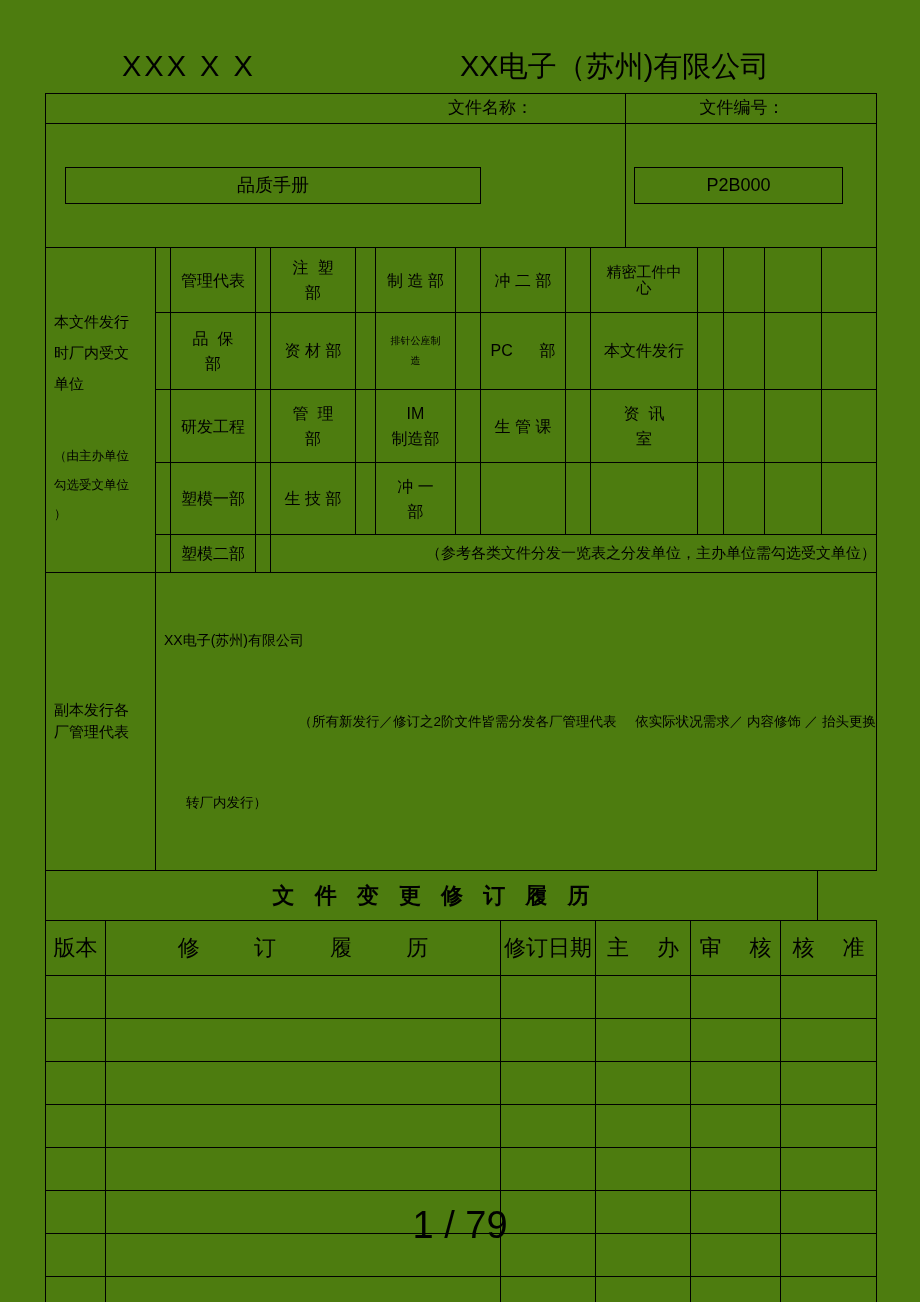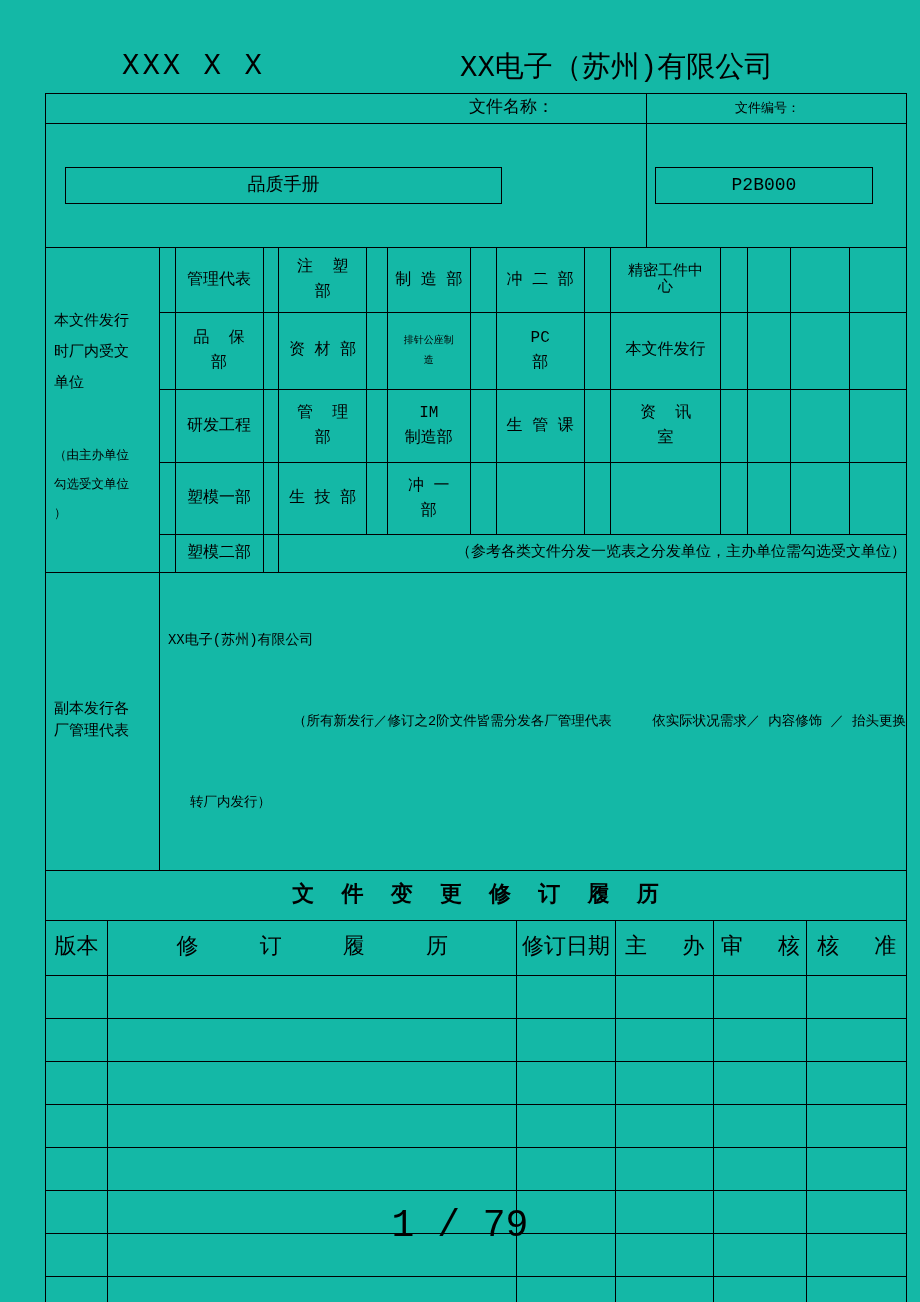--- a/index.html
+++ b/index.html
@@ -1,35 +1,35 @@
 <!DOCTYPE html>
 <html><head>
 <meta charset="utf-8">
 <style>
   * { box-sizing: border-box; }
   html,body { margin:0; padding:0; background:#ffffff; }
   .page {
-    position:relative; width:920px; height:1302px; background:#14b8a6;
-    font-family:Liberation Mono, monospace; color:#000; overflow:hidden;
+    position:relative; width:920px; height:1302px; background:#4d7c0f;
+    font-family:Liberation Sans, sans-serif; color:#000; overflow:hidden;
   }
   .hdr-left  { position:absolute; left:122px; top:50px; font-size:29px; letter-spacing:3px; white-space:pre; }
   .hdr-right { position:absolute; left:460px; top:47px; font-size:29px; }
 
   .sheet { position:absolute; left:45px; top:93px; width:831px; }
-  table.band { border-collapse:collapse; table-layout:fixed; width:862px; }
+  table.band { border-collapse:collapse; table-layout:fixed; width:773px; }
   table.band.mt { margin-top:-1px; }
   td {
     border:1px solid #000; padding:0; text-align:center; vertical-align:middle;
     white-space:pre-wrap; font-size:16px; line-height:1.35; overflow:hidden;
   }
 
   
   tr.info-row1 { height:30px; }
   td.name-label { text-align:right; padding-right:92px; font-size:17px; }
-  td.num-label  { font-size:13px; padding-right:18px; }
+  td.num-label  { font-size:17px; padding-right:18px; }
   tr.info-row2 { height:63px; }
   .inner-box { border:1px solid #000; height:37px; line-height:35px; font-size:18px; }
   .name-box  { margin:0 144px 0 19px; }
   .num-box   { margin:0 33px 0 8px; }
 
   
   tr.r-a{height:63px} tr.r-b{height:75px} tr.r-c{height:72px}
   tr.r-d{height:70px} tr.r-e{height:37px} tr.r-f{height:88px}
   td.side-label-cell { vertical-align:top; text-align:left; padding:14px 4px 0 8px; }
   .side-main { font-size:15px; line-height:31px; }

